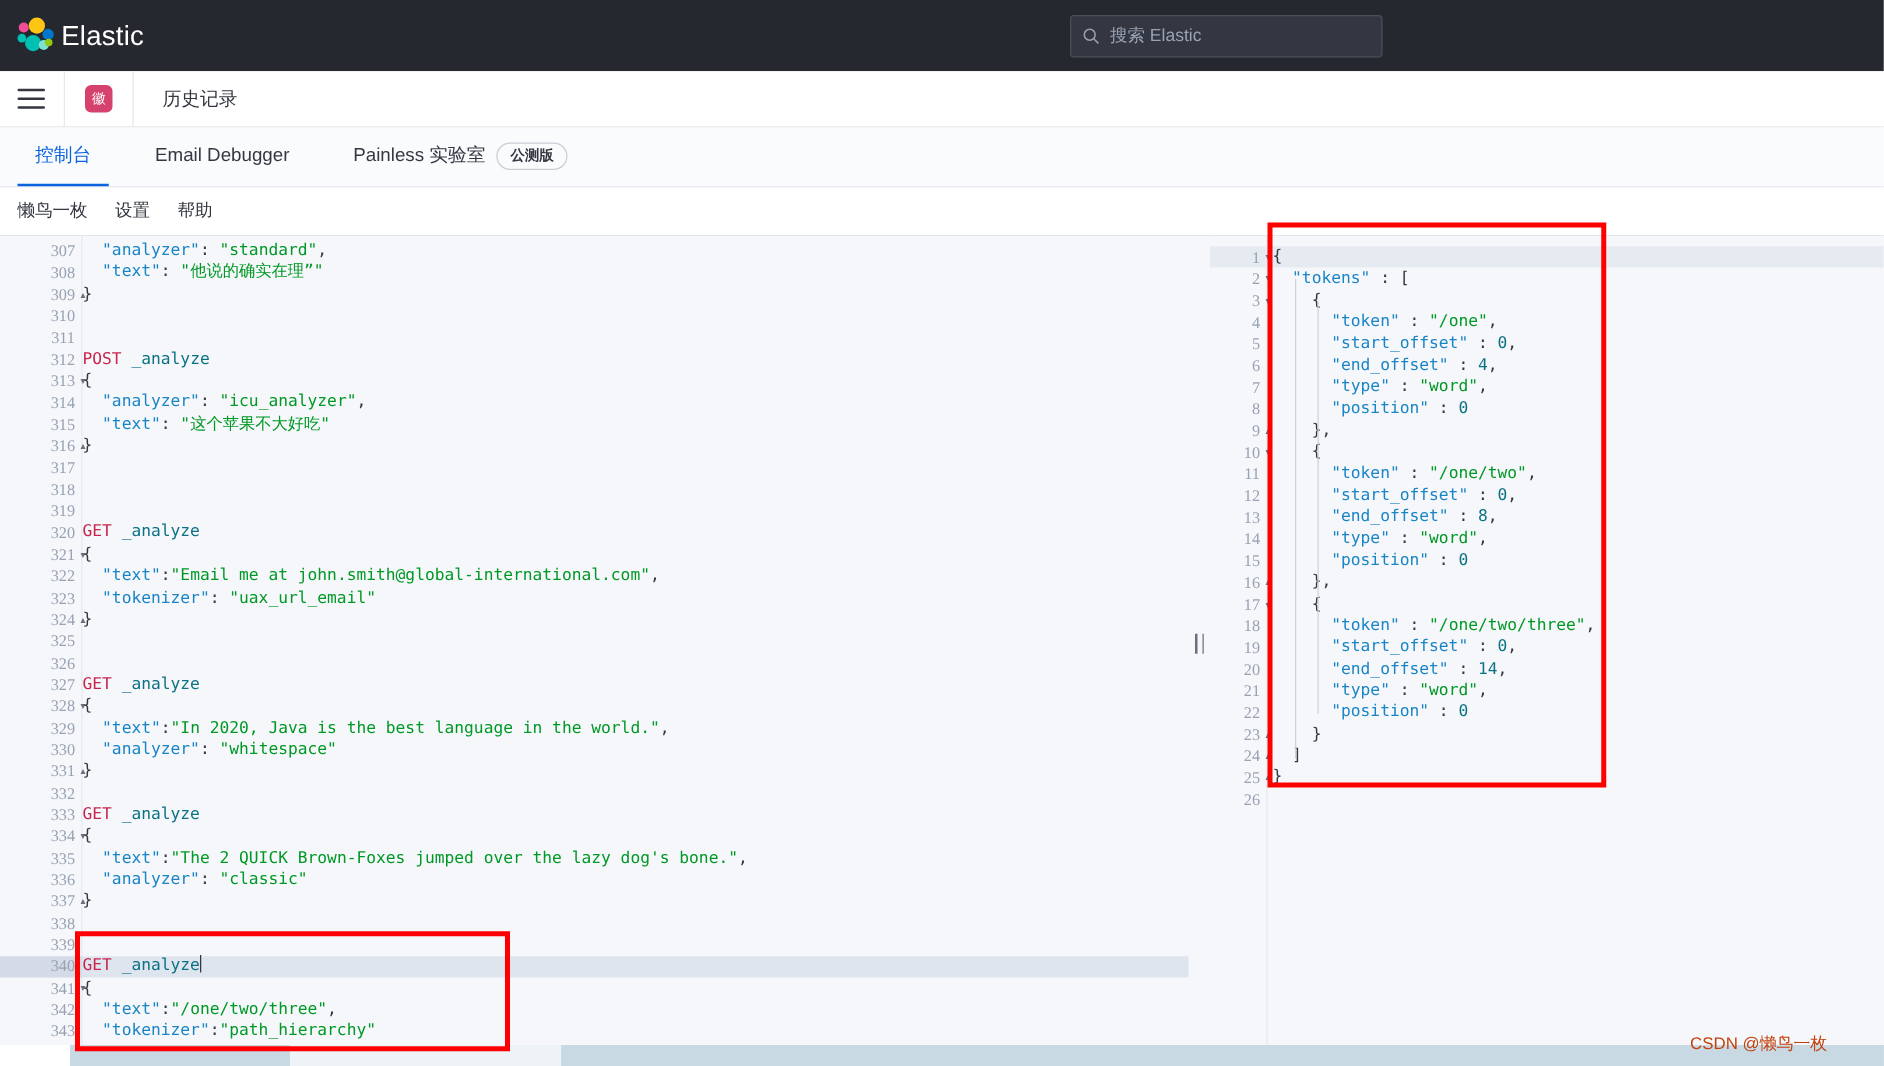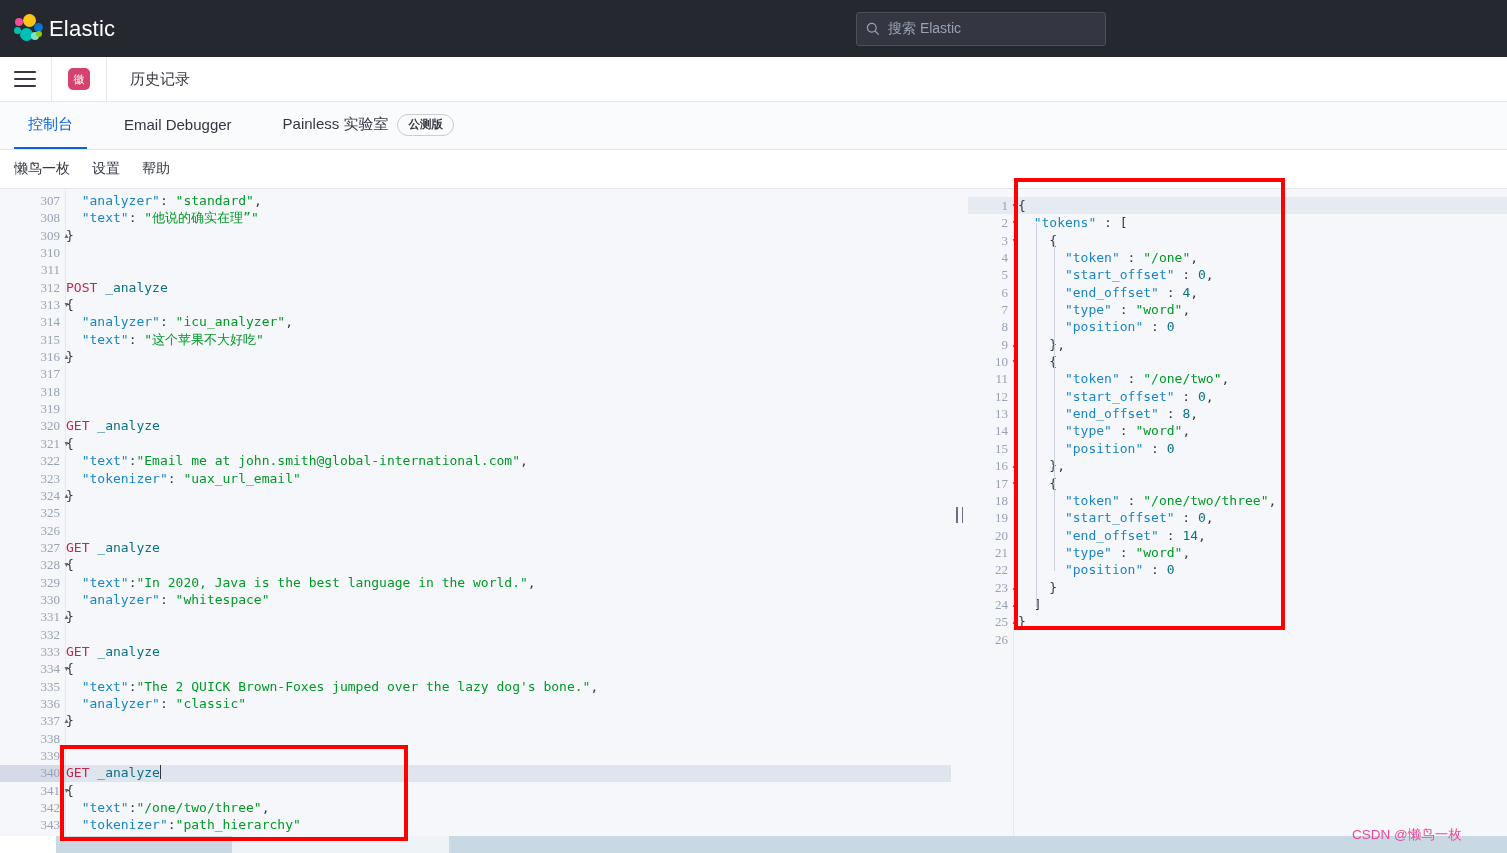--- a/index.html
+++ b/index.html
@@ -212,21 +212,21 @@
     position: absolute; left: 0; top: 836px; width: 1507px; height: 17px;
     background: #cfdde7;
   }
   .bs-a { position:absolute; left:0;   top:0; width:56px;  height:17px; background:#ffffff; }
   .bs-b { position:absolute; left:56px; top:0; width:176px; height:17px; background:#c9d9e4; }
   .bs-c { position:absolute; left:232px; top:0; width:217px; height:17px; background:#eef3f7; }
   .bs-d { position:absolute; left:449px; top:0; width:1058px; height:17px; background:#c9d9e4; }
 
   .watermark {
     position: absolute; left: 1352px; top: 826px;
-    font-size: 13.5px; color: #ec4899;
+    font-size: 13.5px; color: #c2410c;
     z-index: 10;
     text-align: right;
   }
 </style>
 </head>
 <body>
 
 <div class="topbar">
   <div class="brand-logo">
     <span class="bl1"></span>

